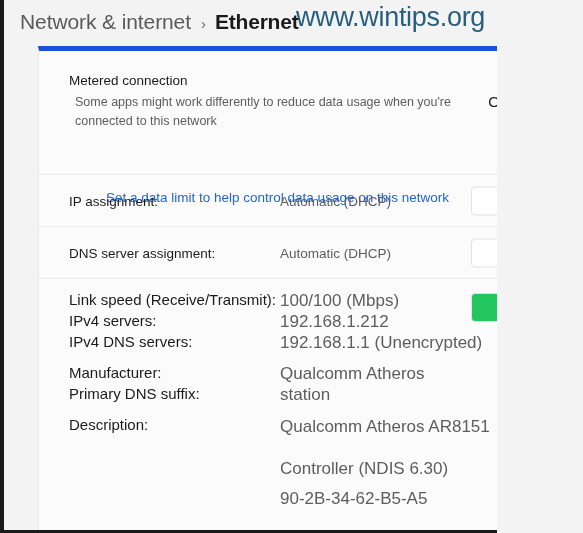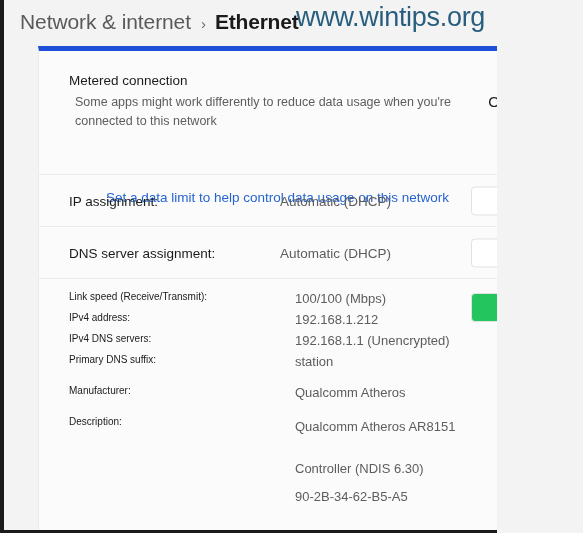--- a/index.html
+++ b/index.html
@@ -209,29 +209,29 @@
     height: 21px;
     margin-bottom: 0px;
   }
   .detail-row.gap {
     margin-top: 10px;
   }
   .detail-label {
     position: absolute;
     left: 30px;
     top: 0;
-    font-size: 10px;
+    font-size: 15px;
     color: #1b1b1b;
     white-space: nowrap;
   }
   .detail-value {
     position: absolute;
-    left: 256px;
+    left: 241px;
     top: 0;
-    font-size: 13px;
+    font-size: 17px;
     color: #5d5d5d;
     white-space: nowrap;
   }
   .detail-value.multi {
     line-height: 21px;
   }
   .copy-btn {
     position: absolute;
     right: 27px;
     top: 14px;
@@ -308,37 +308,37 @@
     <div class="details">
 
       <button class="copy-btn">Copy</button>
 
       <div class="detail-row">
         <span class="detail-label">Link speed (Receive/Transmit):</span>
         <span class="detail-value">100/100 (Mbps)</span>
       </div>
 
       <div class="detail-row">
-        <span class="detail-label">IPv4 address:</span>
+        <span class="detail-label">IPv4 servers:</span>
         <span class="detail-value">192.168.1.212</span>
       </div>
 
       <div class="detail-row">
         <span class="detail-label">IPv4 DNS servers:</span>
         <span class="detail-value">192.168.1.1 (Unencrypted)</span>
       </div>
 
+      <div class="detail-row gap">
+        <span class="detail-label">Manufacturer:</span>
+        <span class="detail-value">Qualcomm Atheros</span>
+      </div>
+
       <div class="detail-row">
         <span class="detail-label">Primary DNS suffix:</span>
         <span class="detail-value">station</span>
-      </div>
-
-      <div class="detail-row gap">
-        <span class="detail-label">Manufacturer:</span>
-        <span class="detail-value">Qualcomm Atheros</span>
       </div>
 
       <div class="detail-row gap" style="height:63px">
         <span class="detail-label">Description:</span>
         <span class="detail-value multi">
           <span>Qualcomm Atheros AR8151</span><br>
           <br>
           <span>Controller (NDIS 6.30)</span>
         </span>
       </div>

